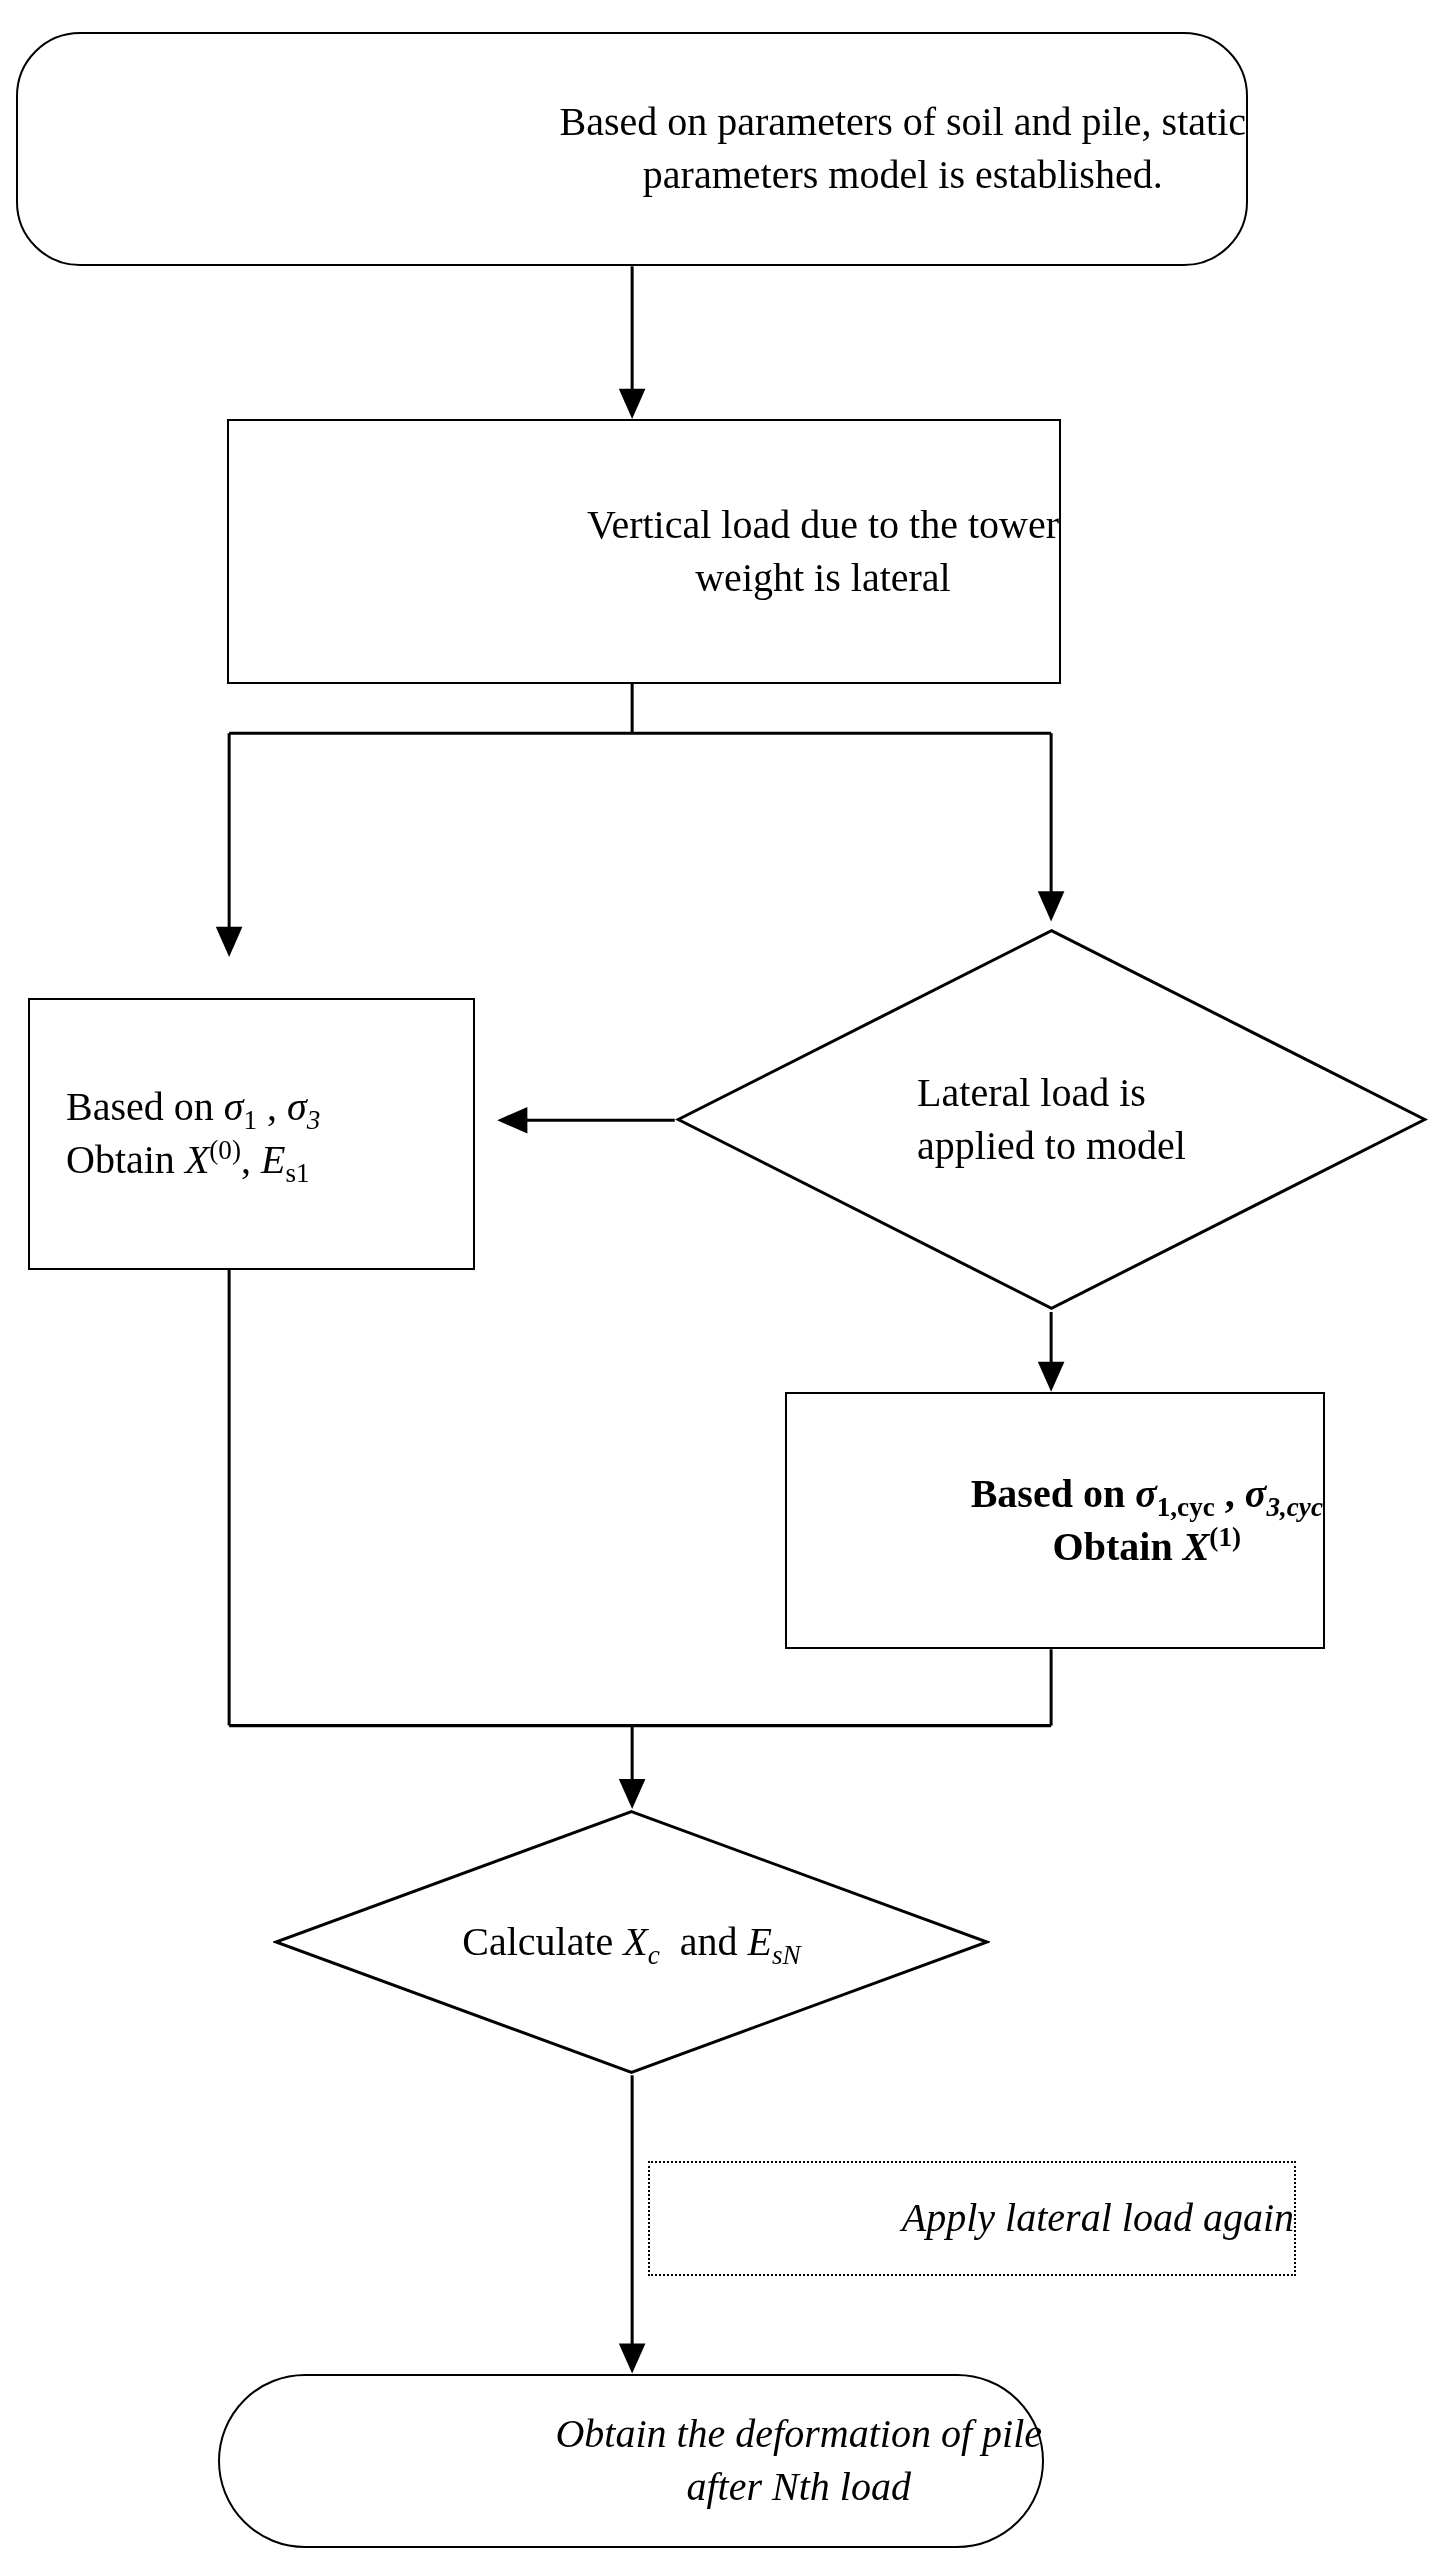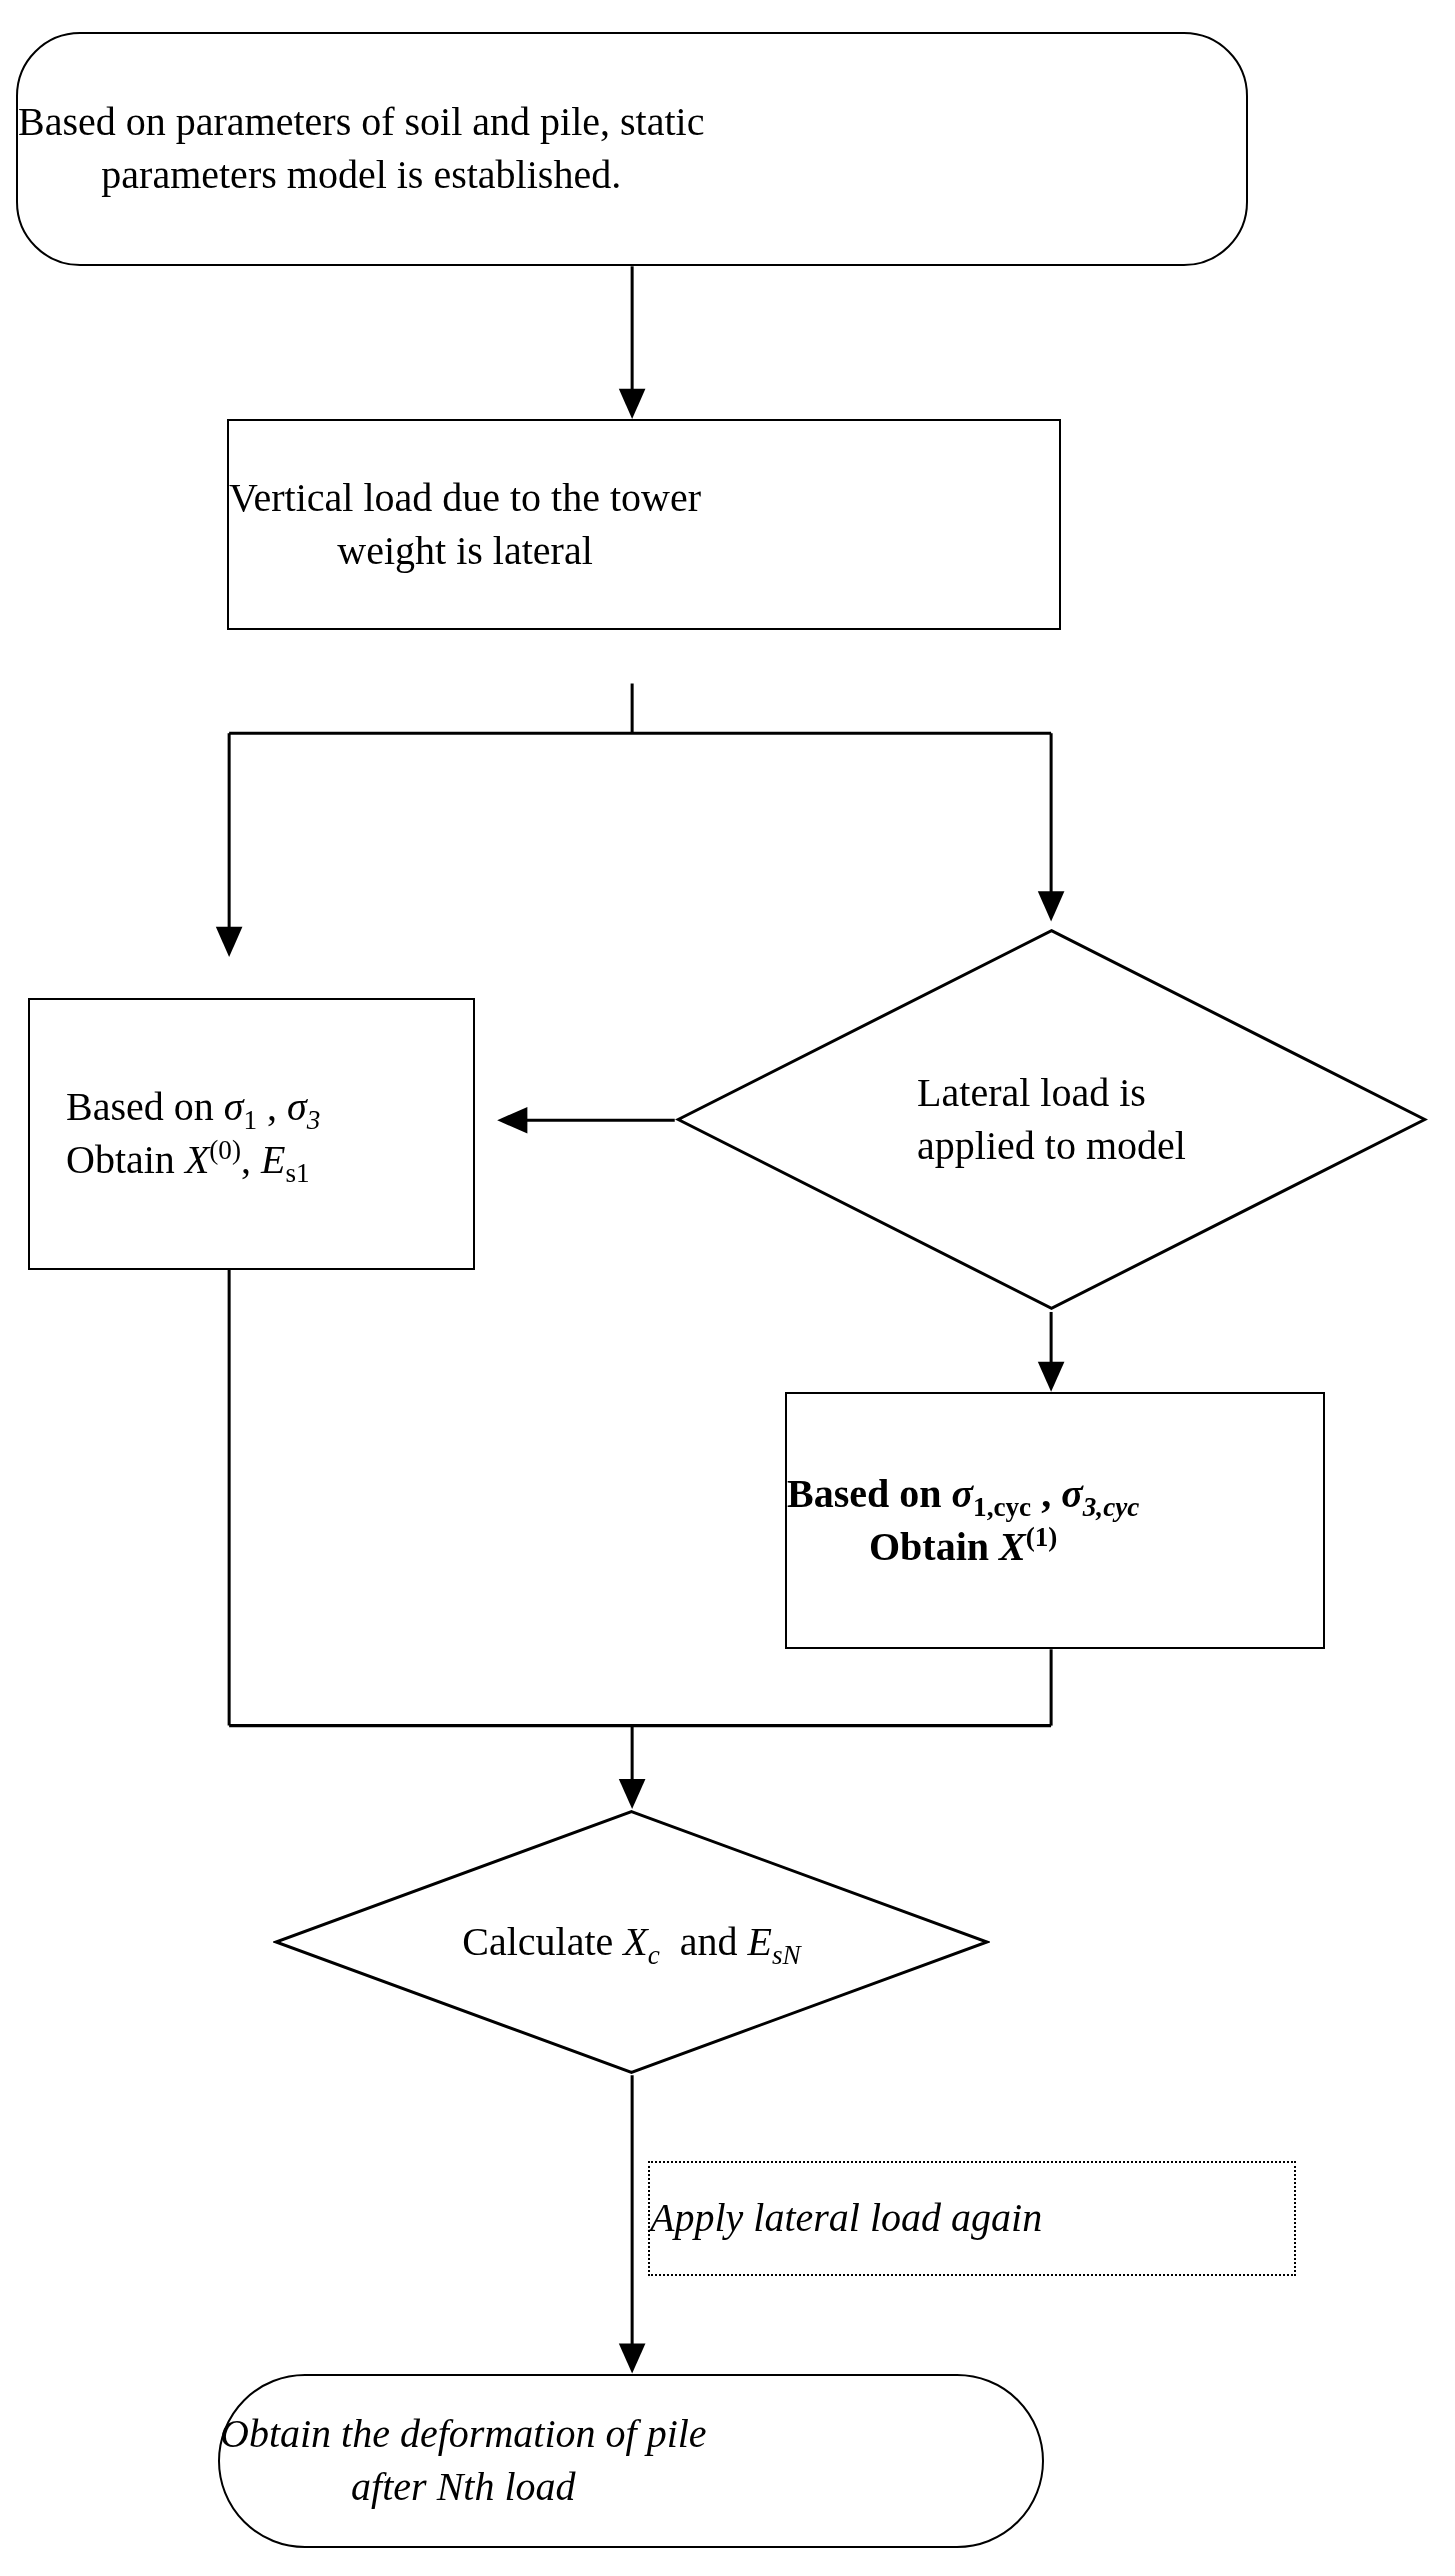--- a/index.html
+++ b/index.html
@@ -16,21 +16,21 @@
     width: 1456px;
     height: 2576px;
     background: #ffffff;
     overflow: hidden;
   }
   .node {
     position: absolute;
     box-sizing: border-box;
     display: flex;
     align-items: center;
-    justify-content: flex-start;
+    justify-content: flex-end;
     text-align: center;
     line-height: 1.32;
     color: #000;
   }
   .rect {
     border: 2.7px solid #000;
     background: #fff;
   }
   .stadium {
     border: 2.7px solid #000;
@@ -120,21 +120,21 @@
     </g>
   </svg>
 
   <div class="node stadium txt-lg" style="left:16px; top:32px; width:1232px; height:234px;">
     <div>
       <span>Based on parameters of soil and pile, static</span><br>
       <span>parameters model is established.</span>
     </div>
   </div>
 
-  <div class="node rect txt-lg" style="left:227px; top:419px; width:834px; height:211px;">
+  <div class="node rect txt-lg" style="left:227px; top:419px; width:834px; height:265px;">
     <div>
       <span>Vertical load due to the tower</span><br>
       <span>weight is lateral</span>
     </div>
   </div>
 
   <div class="node rect txt-lg" style="left:28px; top:976px; width:447px; height:272px; justify-content:flex-start; padding-left:36px;margin-top:22px;">
     <div style="text-align:left;">
       <span>Based on <i class="greek">σ</i><sub>1</sub> , <i class="greek">σ</i><sub><i>3</i></sub></span><br>
       <span>Obtain <i class="sym">X</i><sup>(0)</sup>, <i class="sym">E</i><sub>s1</sub></span>

